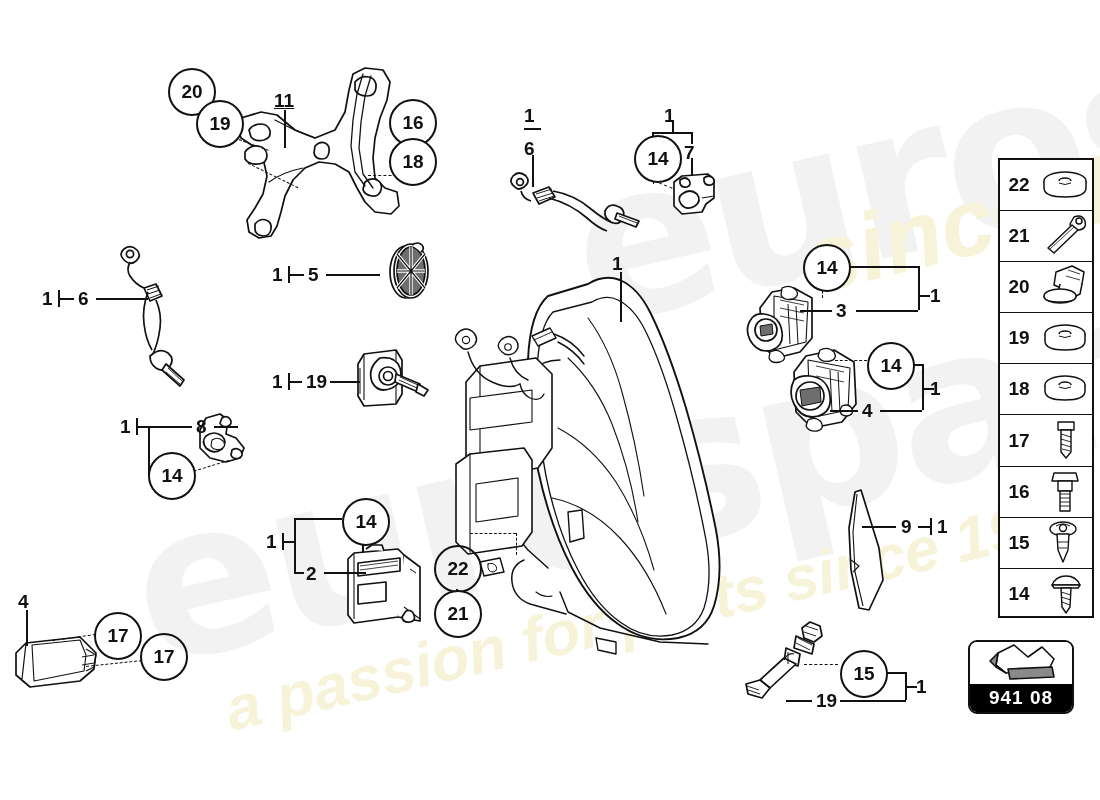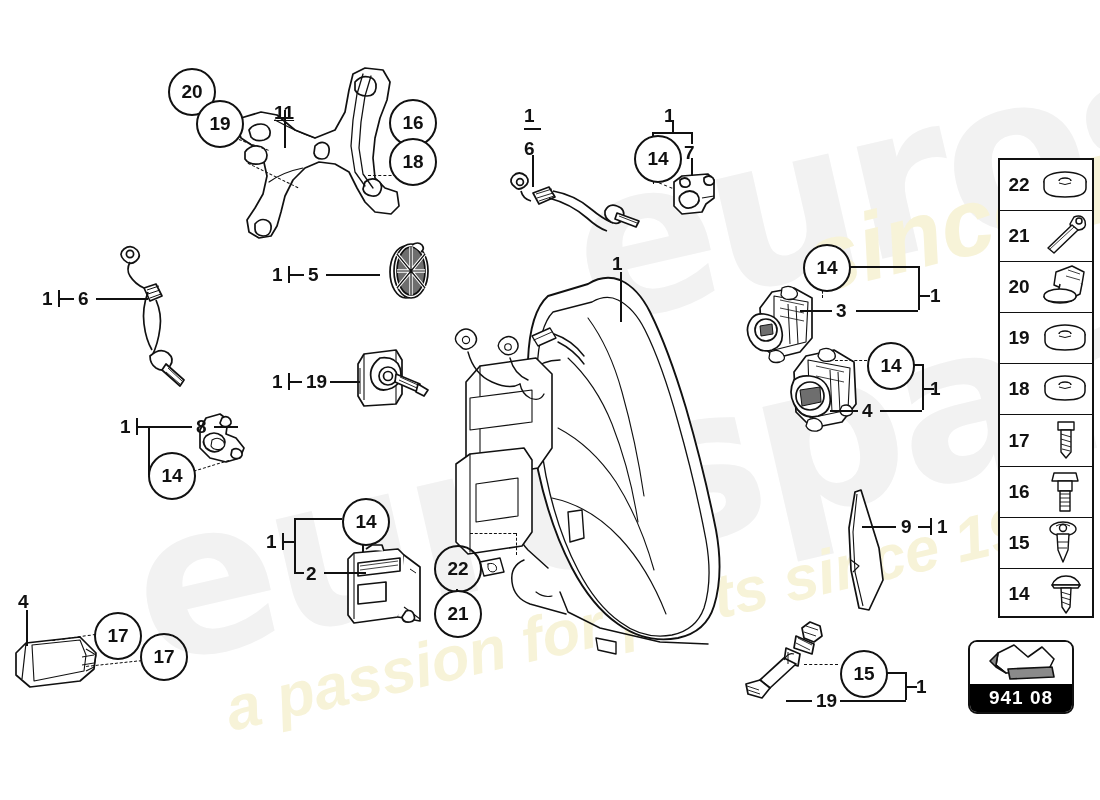--- a/index.html
+++ b/index.html
@@ -84,21 +84,21 @@
         <path d="M148 14 L142 34 L138 60 L136 86 L140 112 L150 126" fill="none" stroke-width="1.3"></path>
         <path d="M156 16 L150 36 L146 62 L144 88 L148 114 L158 128" fill="none" stroke-width="1.3"></path>
         <path d="M60 60 q22 12 40 18" fill="none" stroke-width="1.2"></path>
         <path d="M54 122 q14 -10 34 -14" fill="none" stroke-width="1.2"></path>
       </g>
     </svg>
   </div>
 
   <div class="bub m" style="left:168px;top:68px;">20</div>
   <div class="bub m" style="left:196px;top:100px;">19</div>
-  <div class="num" style="left:274px;top:102px;text-decoration:underline;">11</div>
+  <div class="num" style="left:274px;top:90px;text-decoration:underline;">11</div>
   <div class="bub m" style="left:389px;top:99px;">16</div>
   <div class="bub m" style="left:389px;top:138px;">18</div>
 
   <div class="ln lnv" style="left:284px;top:110px;height:38px;"></div>
   <div class="dash" style="left:224px;top:142px;width:46px;transform:rotate(20deg);"></div>
   <div class="dash" style="left:245px;top:175px;width:56px;transform:rotate(26deg);"></div>
   <div class="ln lnv" style="left:410px;top:122px;height:52px;"></div>
   <div class="dash" style="left:368px;top:175px;width:44px;"></div>
 
   <div class="art" style="left:378px;top:240px;">

